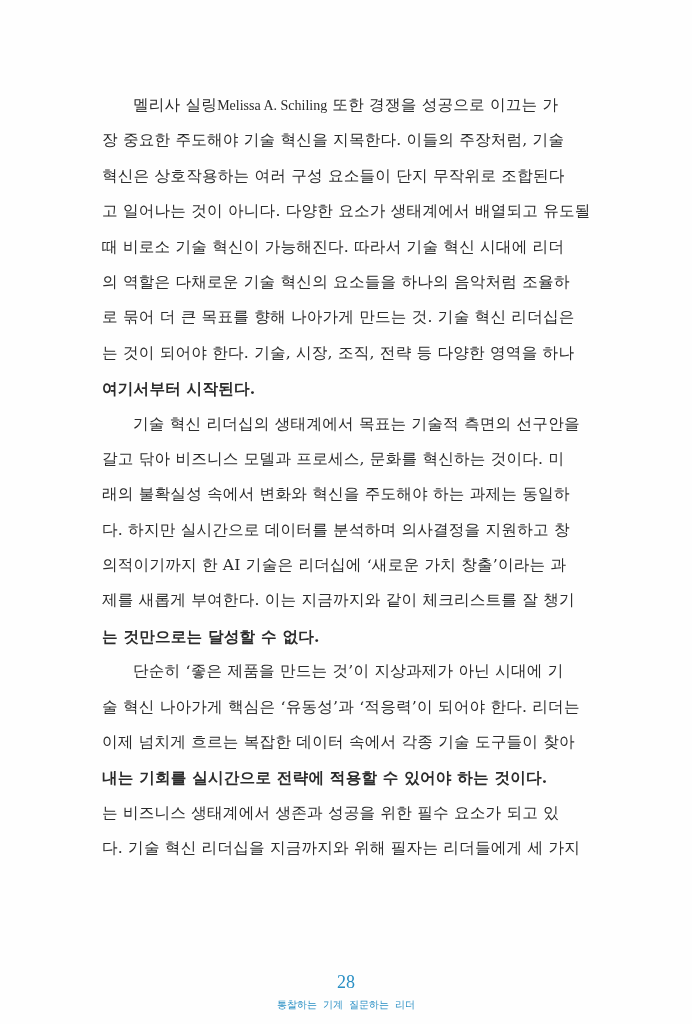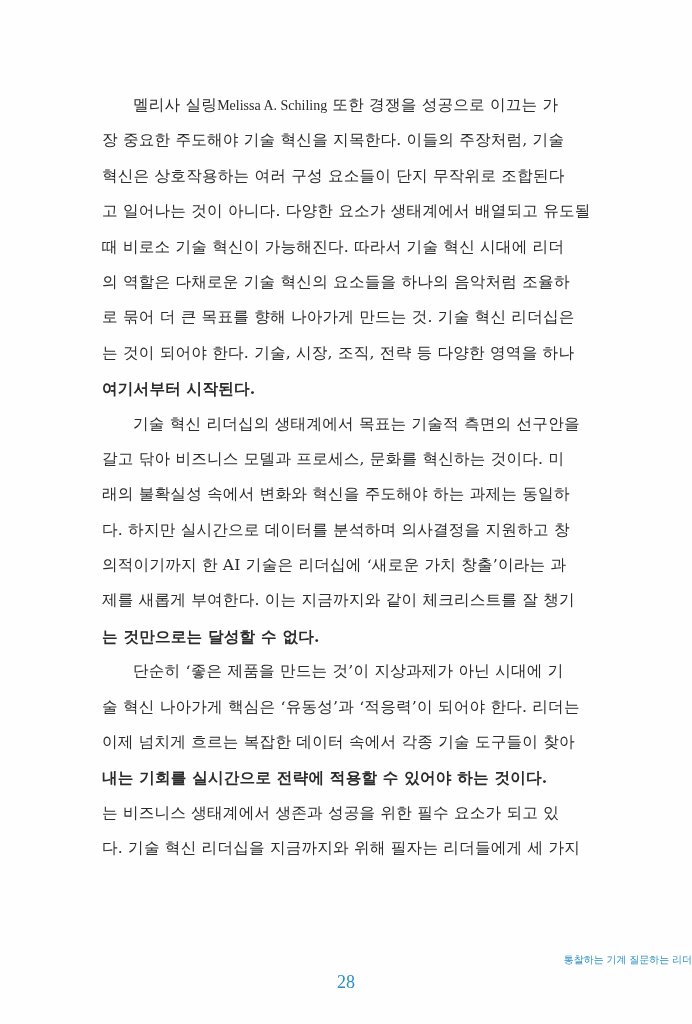--- a/index.html
+++ b/index.html
@@ -57,25 +57,24 @@
       text-align: center;
       color: #2a8fc4;
     }
     .page-number {
       top: 928px;
       font-family: "Liberation Serif", "DejaVu Serif", serif;
       font-size: 18px;
       margin-top: 44px;
     }
     .book-title {
-      top: 953px;
-      font-family: Liberation Sans, sans-serif;
+      top: 998px;
+      font-family: Liberation Mono, monospace;
       font-size: 10px;
       color: #2a8fc4;
-      text-align: right;
     }
   </style>
 </head>
 <body>
 
 <div class="page">
   <div class="body-text">
     <span class="line indent"><span>멜리사 실링</span><span class="latin">Melissa A. Schiling</span><span> 또한 경쟁을 성공으로 이끄는 가</span></span>
     <span class="line">장 중요한 주도해야 기술 혁신을 지목한다. 이들의 주장처럼, 기술</span>
     <span class="line">혁신은 상호작용하는 여러 구성 요소들이 단지 무작위로 조합된다</span>

